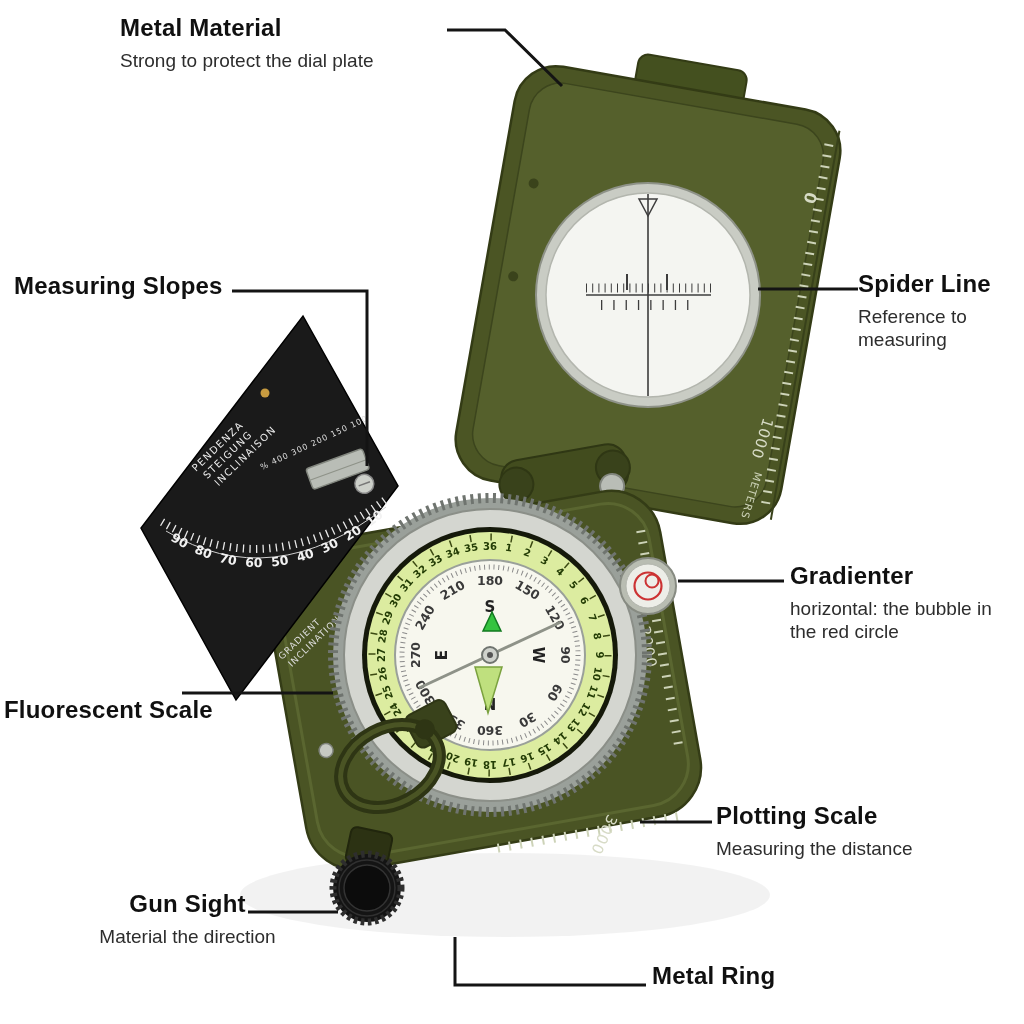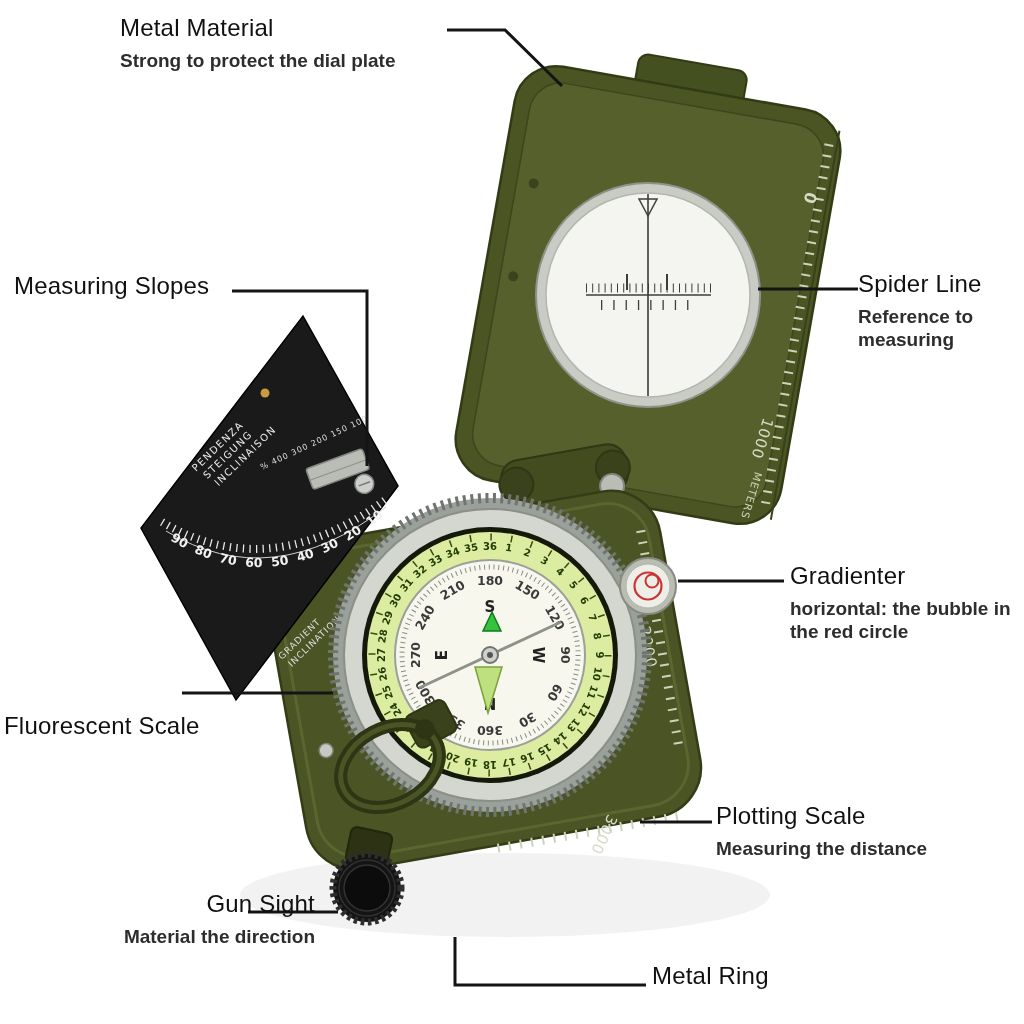--- a/index.html
+++ b/index.html
@@ -2,23 +2,23 @@
 <html><head>
 <meta charset="utf-8">
 <style>
   *{margin:0;padding:0;box-sizing:border-box}
   html,body{width:1024px;height:1024px;background:#fff;overflow:hidden;
     font-family:"Liberation Sans",sans-serif;position:relative}
   .stage{position:absolute;left:0;top:0;width:1024px;height:1024px}
   svg{position:absolute;left:0;top:0}
   svg text{font-family:"DejaVu Sans",sans-serif}
   .anno{position:absolute;color:#141414}
-  .anno-title{font-size:24px;font-weight:400;color:#101010;letter-spacing:.2px;line-height:1.15}
-  .anno-sub{font-size:19px;font-weight:700;color:#2d2d2d;line-height:1.25;margin-top:7px}
-  .center{text-align:right}
+  .anno-title{font-size:24px;font-weight:700;color:#101010;letter-spacing:.2px;line-height:1.15}
+  .anno-sub{font-size:19px;font-weight:400;color:#2d2d2d;line-height:1.25;margin-top:7px}
+  .center{text-align:center}
 </style>
 </head>
 <body>
 
 <div class="stage">
 
   <svg width="1024" height="1024" viewBox="0 0 1024 1024">
 
     <ellipse cx="505" cy="895" rx="265" ry="42" fill="#000" opacity="0.05"></ellipse>
 
@@ -221,21 +221,21 @@
   <div class="anno" style="left:790px;top:562px;width:228px">
     <div class="anno-title">Gradienter</div>
     <div class="anno-sub">horizontal: the bubble in the red circle</div>
   </div>
 
   <div class="anno" style="left:858px;top:270px;width:160px">
     <div class="anno-title">Spider Line</div>
     <div class="anno-sub">Reference to measuring</div>
   </div>
 
-  <div class="anno" style="left:4px;top:712px">
+  <div class="anno" style="left:4px;top:696px">
     <div class="anno-title">Fluorescent Scale</div>
   </div>
 
   <div class="anno" style="left:716px;top:802px">
     <div class="anno-title">Plotting Scale</div>
     <div class="anno-sub">Measuring the distance</div>
   </div>
 
   <div class="anno center" style="left:60px;top:890px;width:255px">
     <div class="anno-title">Gun Sight</div>

